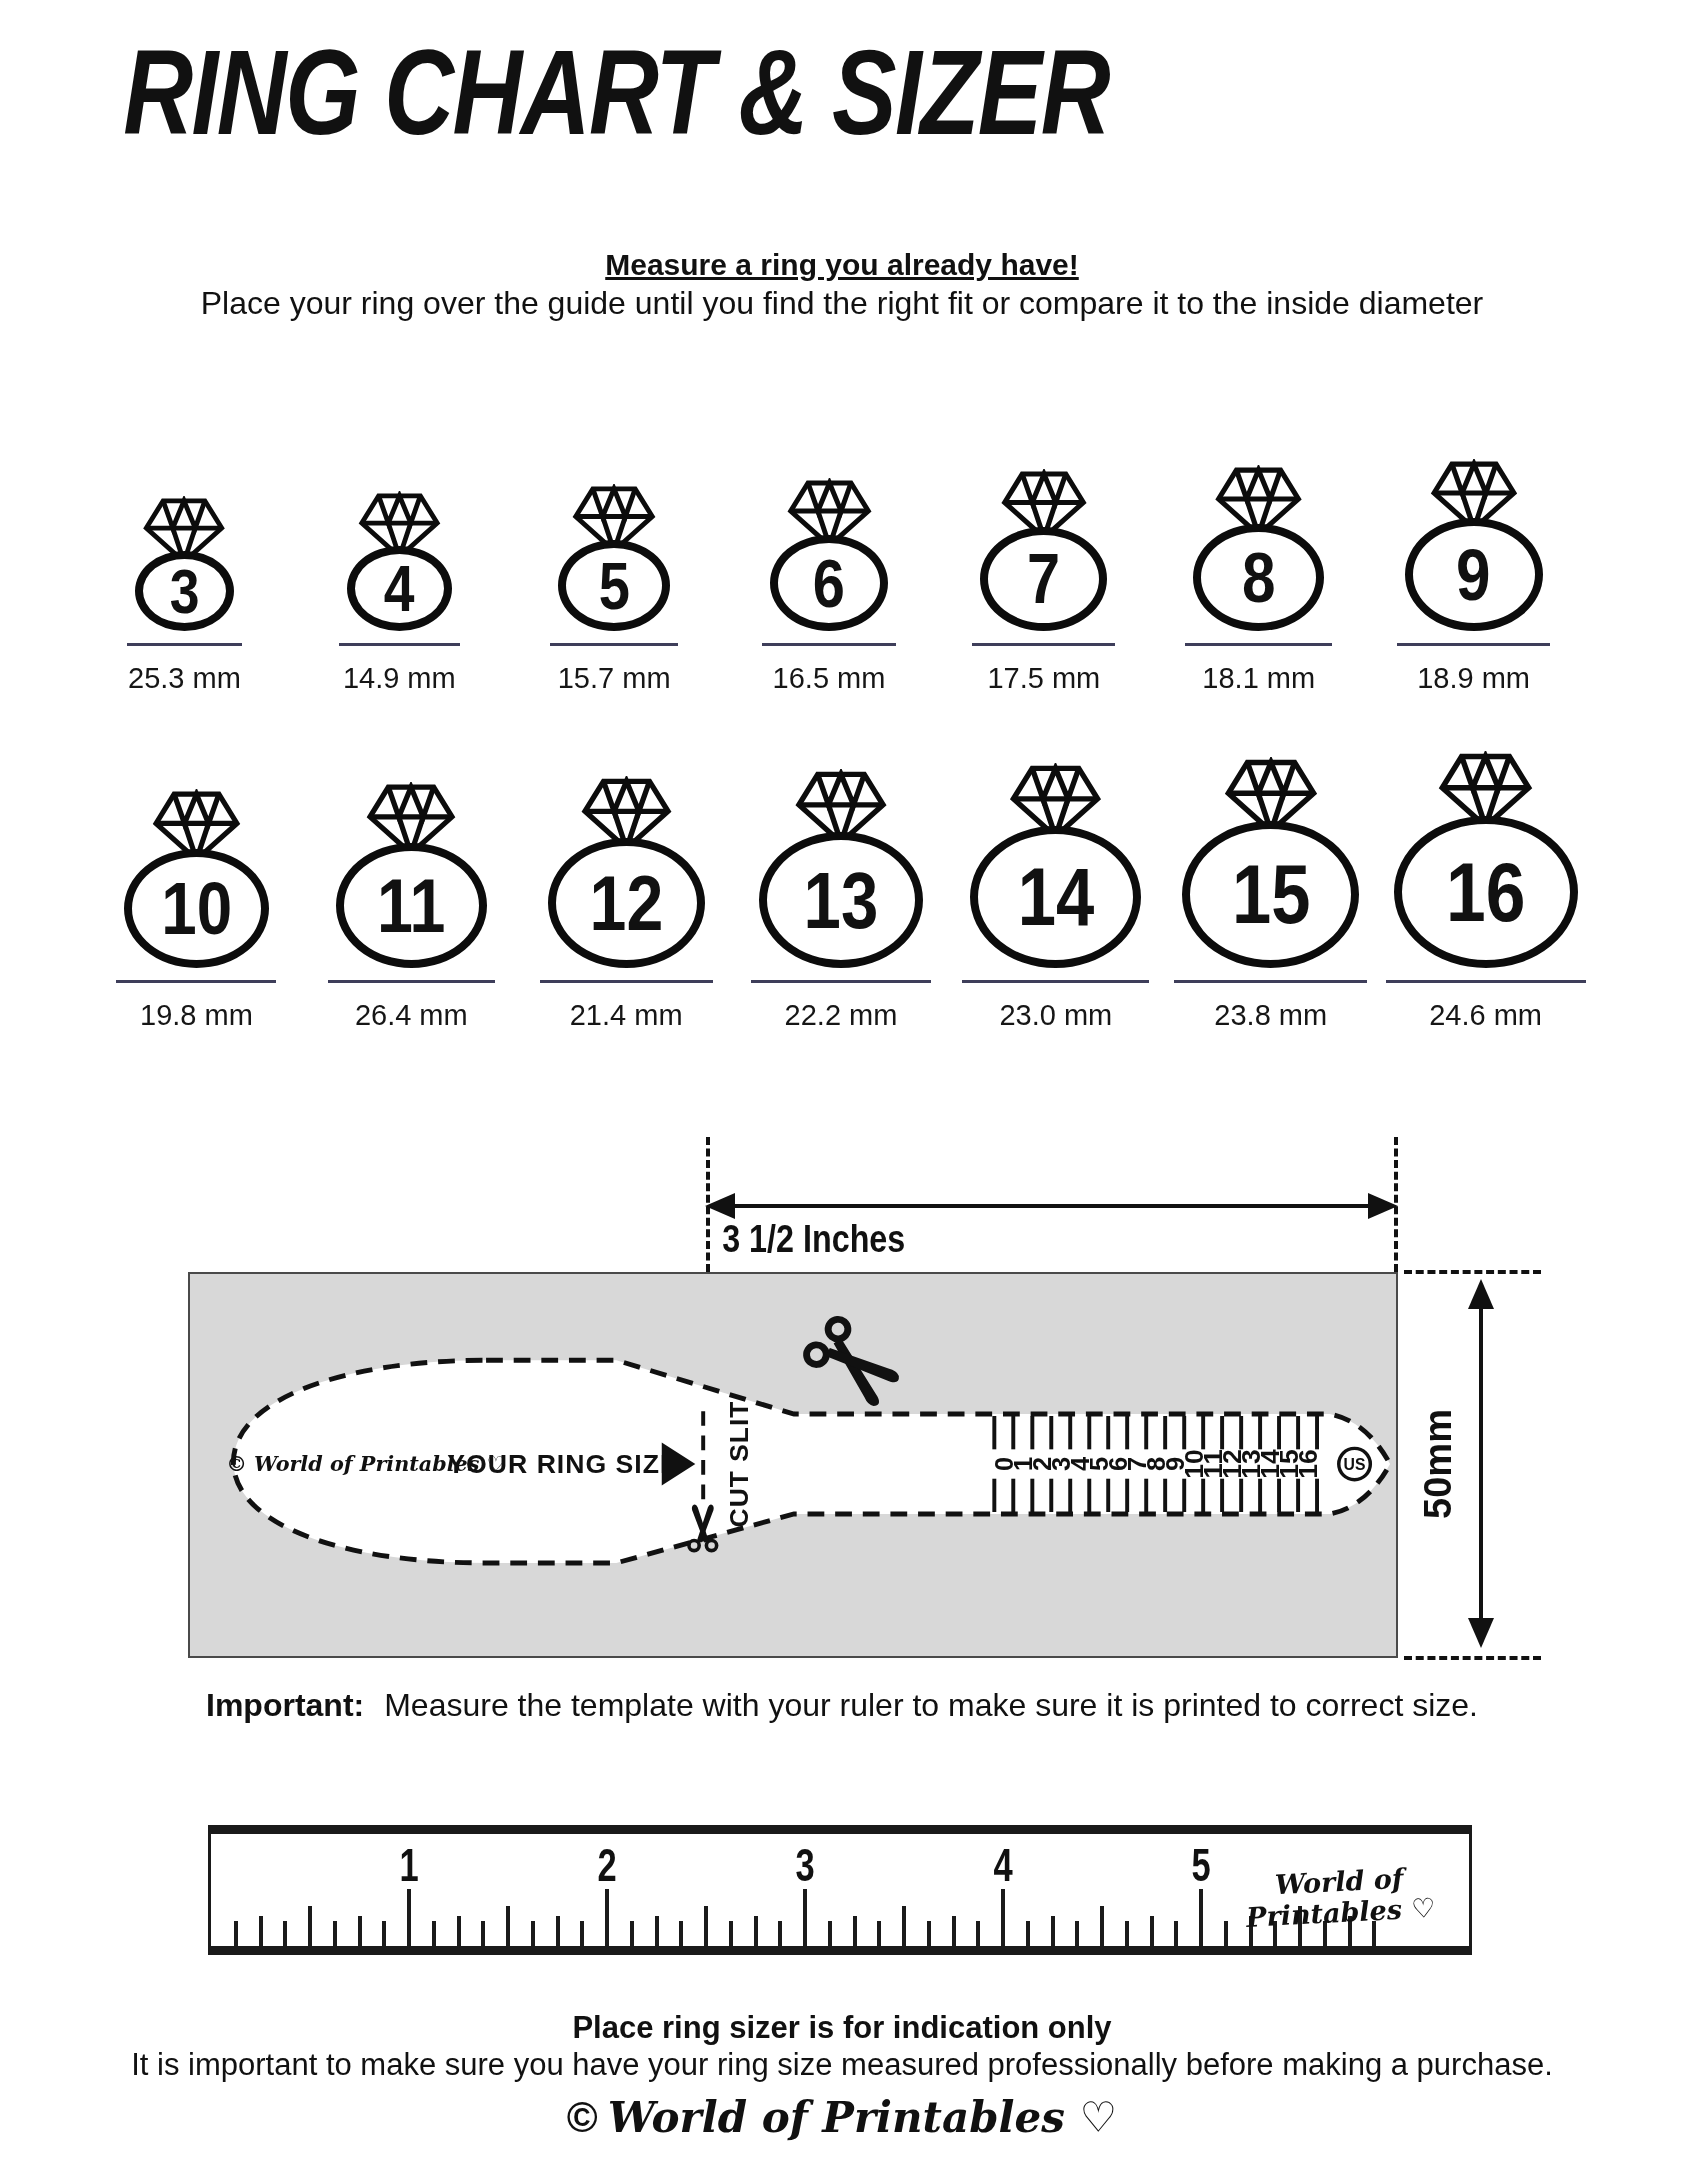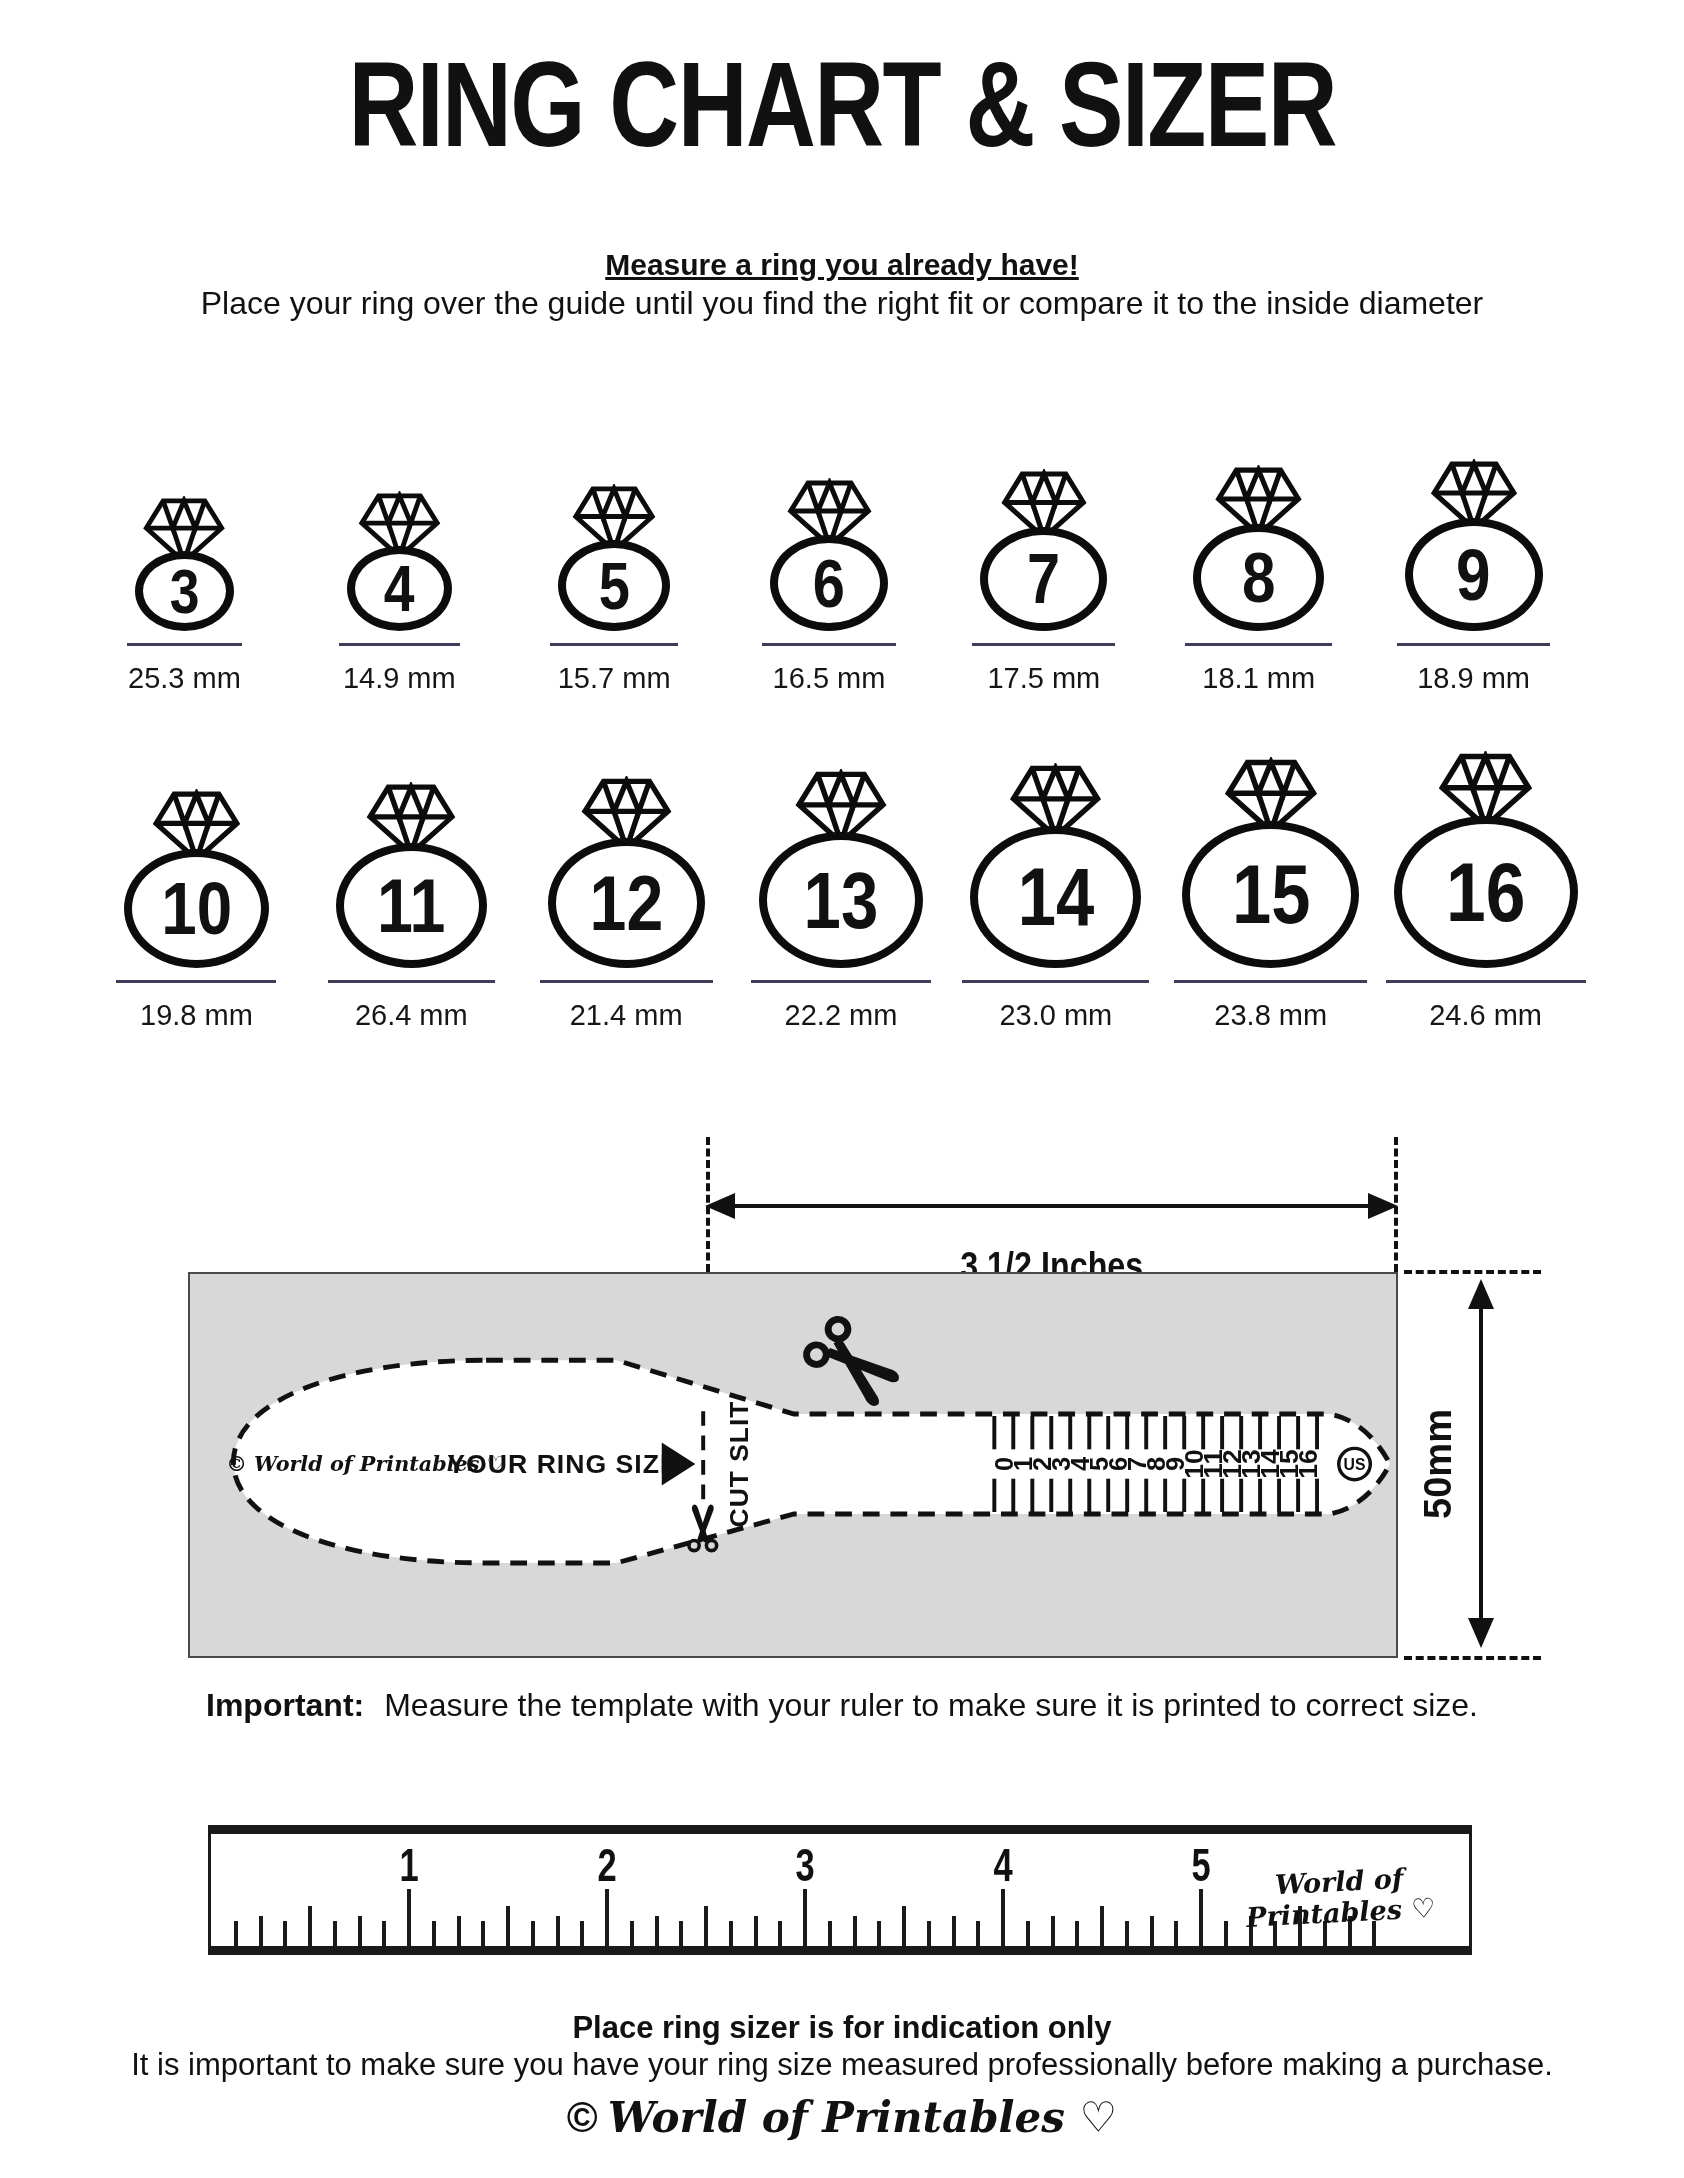--- a/index.html
+++ b/index.html
@@ -2,22 +2,22 @@
 <html><head>
 <meta charset="utf-8">
 <style>
   * { margin:0; padding:0; box-sizing:border-box; }
   html,body { background:#ffffff; }
   body { font-family:"Liberation Sans", sans-serif; color:#111; }
   .page { position:relative; width:1684px; height:2178px; background:#fff; overflow:hidden; }
 
   .squeeze { display:inline-block; transform:scaleX(0.8); transform-origin:center; white-space:nowrap; }
 
-  .title { position:absolute; top:34px; left:0; width:100%; text-align:center;
-           font-size:121px; font-weight:bold; letter-spacing:-2px; }
+  .title { position:absolute; top:22px; left:0; width:100%; 
+           font-size:121px; font-weight:bold; letter-spacing:-2px;font-style:italic; }
   .sub-bold { position:absolute; top:248px; left:0; width:100%; text-align:center;
               font-size:30px; font-weight:bold;text-decoration:underline; }
   .sub-text { position:absolute; top:285px; left:0; width:100%; text-align:center;
               font-size:32px; }
 
   .ring-row { position:absolute; display:flex; }
   .ring-col { width:215px; display:flex; flex-direction:column; align-items:center; }
   .ring-figure { display:flex; flex-direction:column; align-items:center; justify-content:flex-end; }
   .diamond-icon { margin-bottom:-14px; }
   .ring-circle { border:8px solid #0c0c0c; border-radius:50%; background:#fff;
@@ -27,21 +27,21 @@
   .ring-mm { margin-top:16px; font-size:29px; color:#161616; }
 
   
   .vdash { position:absolute; top:1137px; width:0; height:135px; border-left:4px dashed #111; }
   .arrow-line { position:absolute; top:1204px; height:4px; background:#111; }
   .tri { position:absolute; width:0; height:0; }
   .tri-left  { border-top:13px solid transparent; border-bottom:13px solid transparent; border-right:30px solid #111; }
   .tri-right { border-top:13px solid transparent; border-bottom:13px solid transparent; border-left:30px solid #111; }
   .tri-up    { border-left:13px solid transparent; border-right:13px solid transparent; border-bottom:30px solid #111; }
   .tri-down  { border-left:13px solid transparent; border-right:13px solid transparent; border-top:30px solid #111; }
-  .width-label { position:absolute; top:1218px; text-align:center; font-size:38px; font-weight:bold;margin-top:27px; }
+  .width-label { position:absolute; top:1218px; text-align:left; font-size:38px; font-weight:bold; }
 
   
   .gray-box { position:absolute; left:188px; top:1272px; width:1210px; height:386px;
               background:#d8d8d8; border:2px solid #4a4a4a; }
   .gray-box svg { display:block; width:100%; height:100%; }
 
   .paddle { fill:#ffffff; stroke:#111; stroke-width:5; stroke-dasharray:17 11; }
   .slit   { stroke:#111; stroke-width:4; stroke-dasharray:15 10; }
   .tick   { stroke:#111; stroke-width:4; }
   .scale-num { font-family:"Liberation Sans", sans-serif; font-weight:bold; font-size:26px; fill:#111; }

